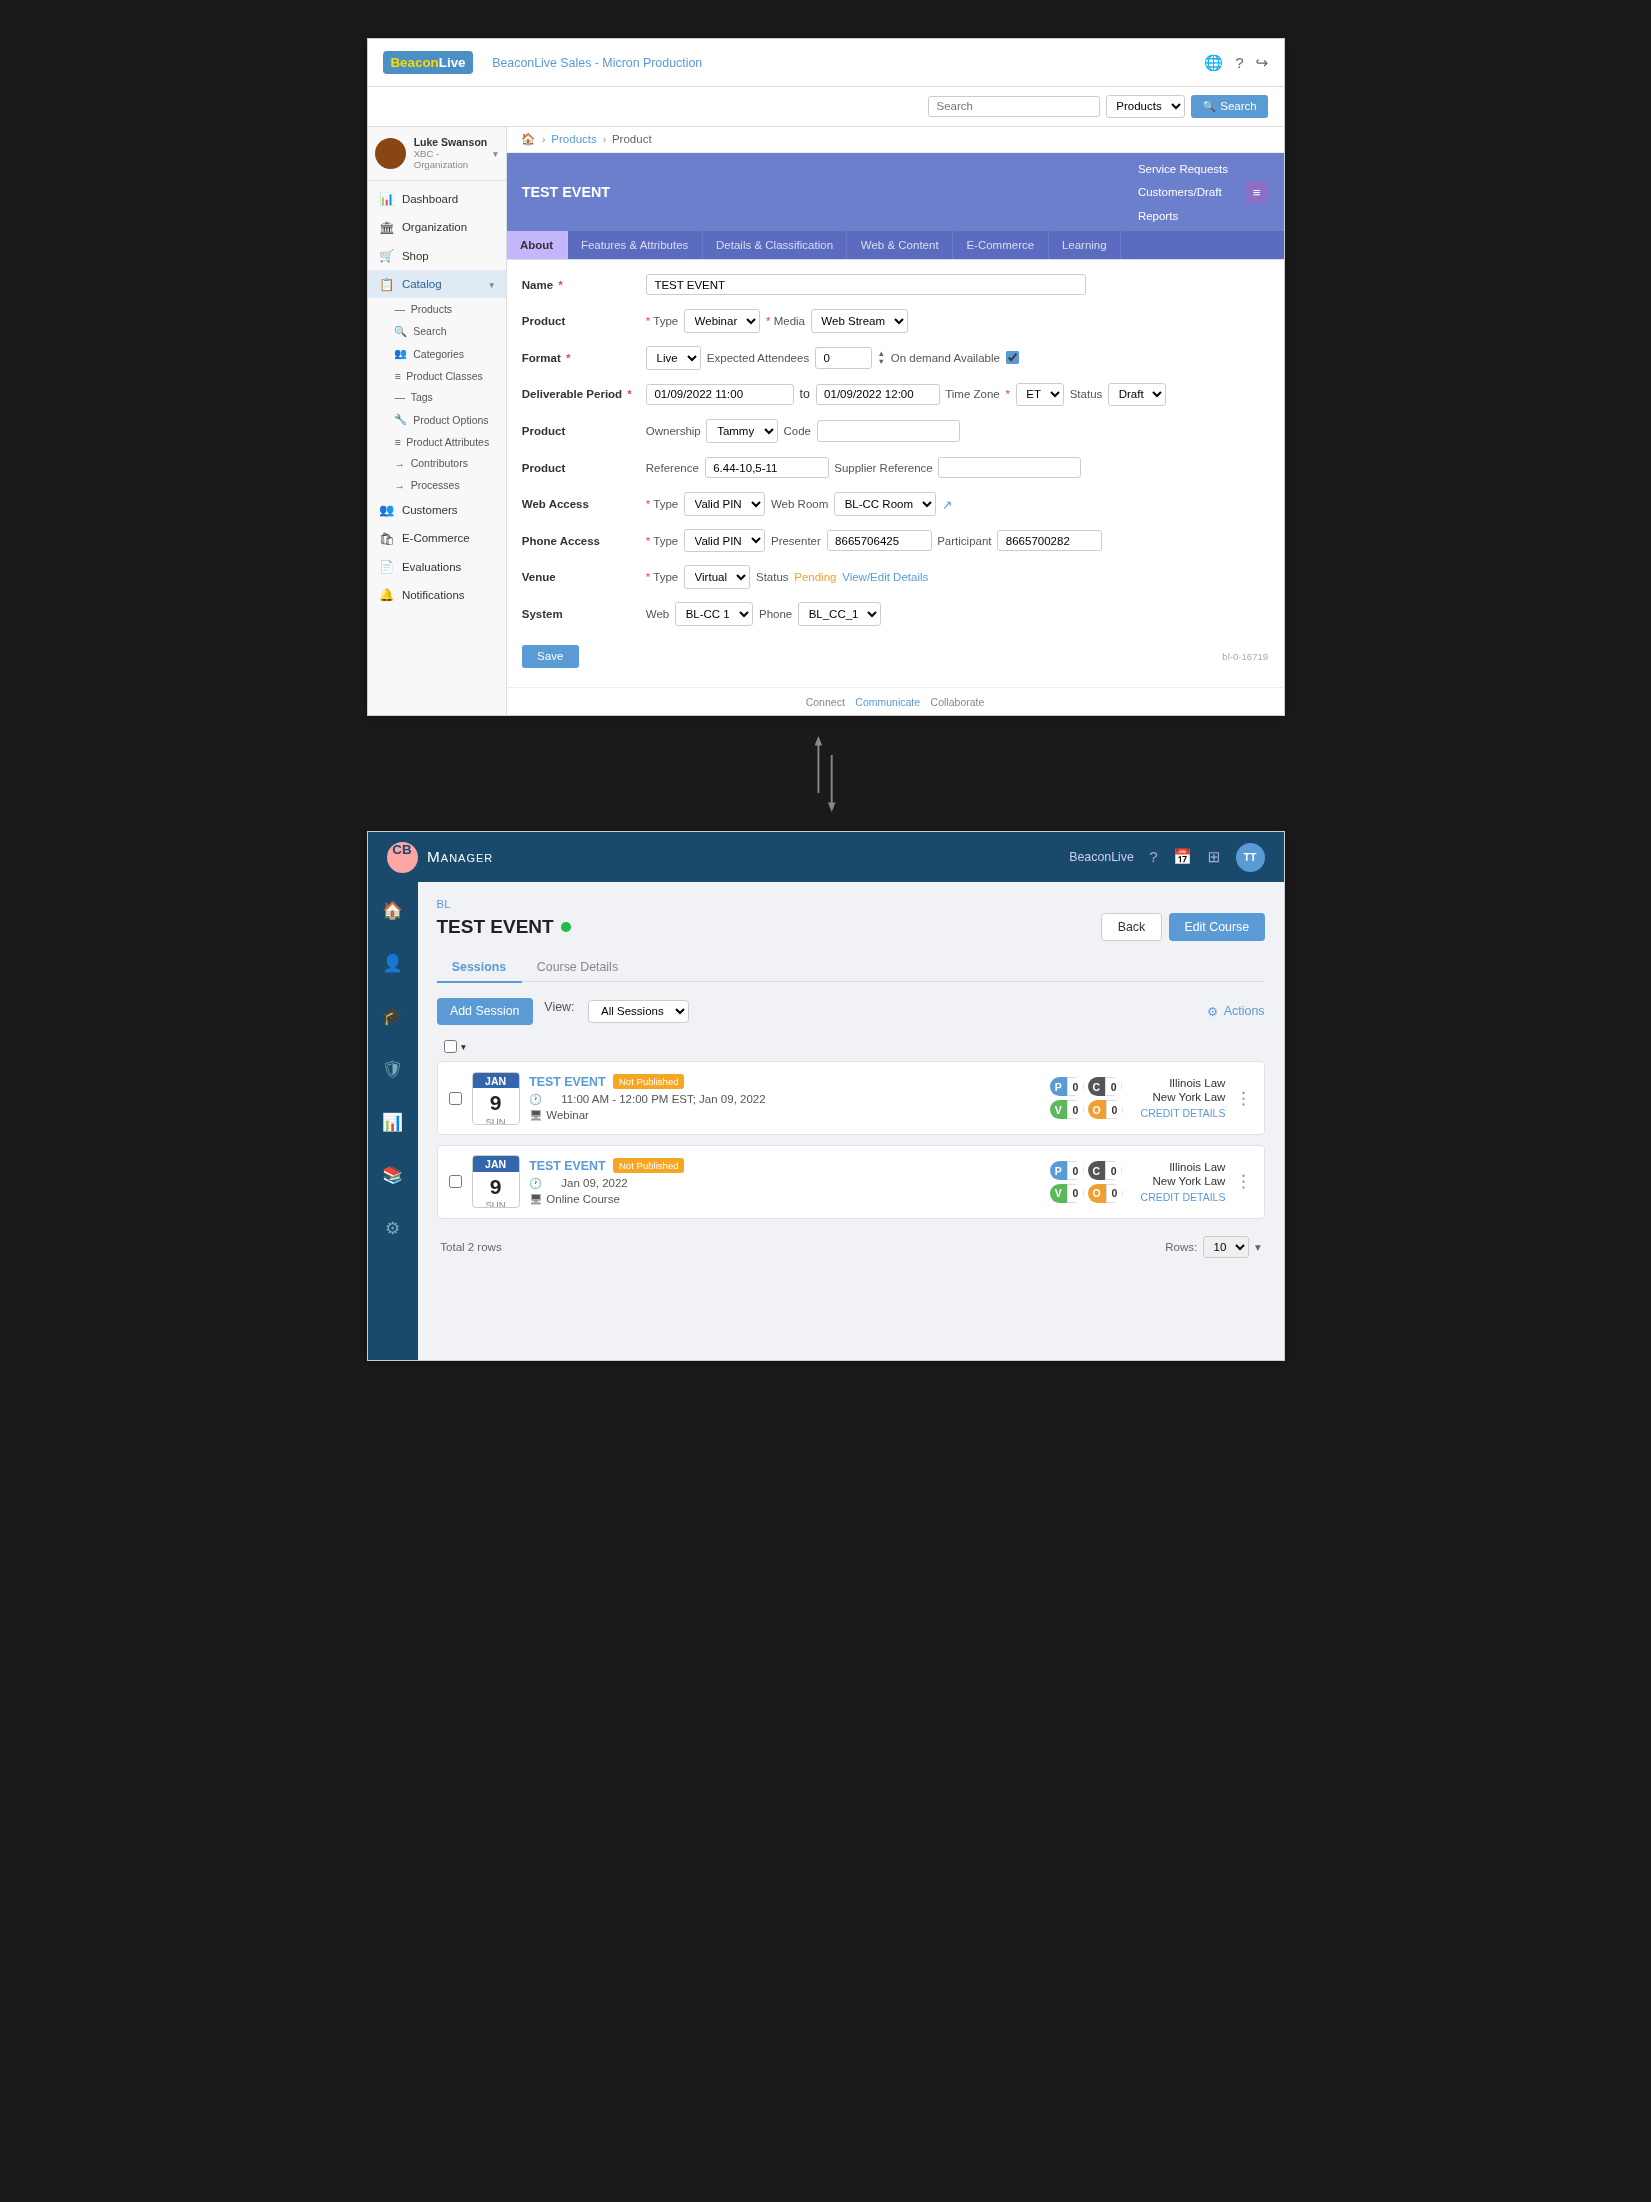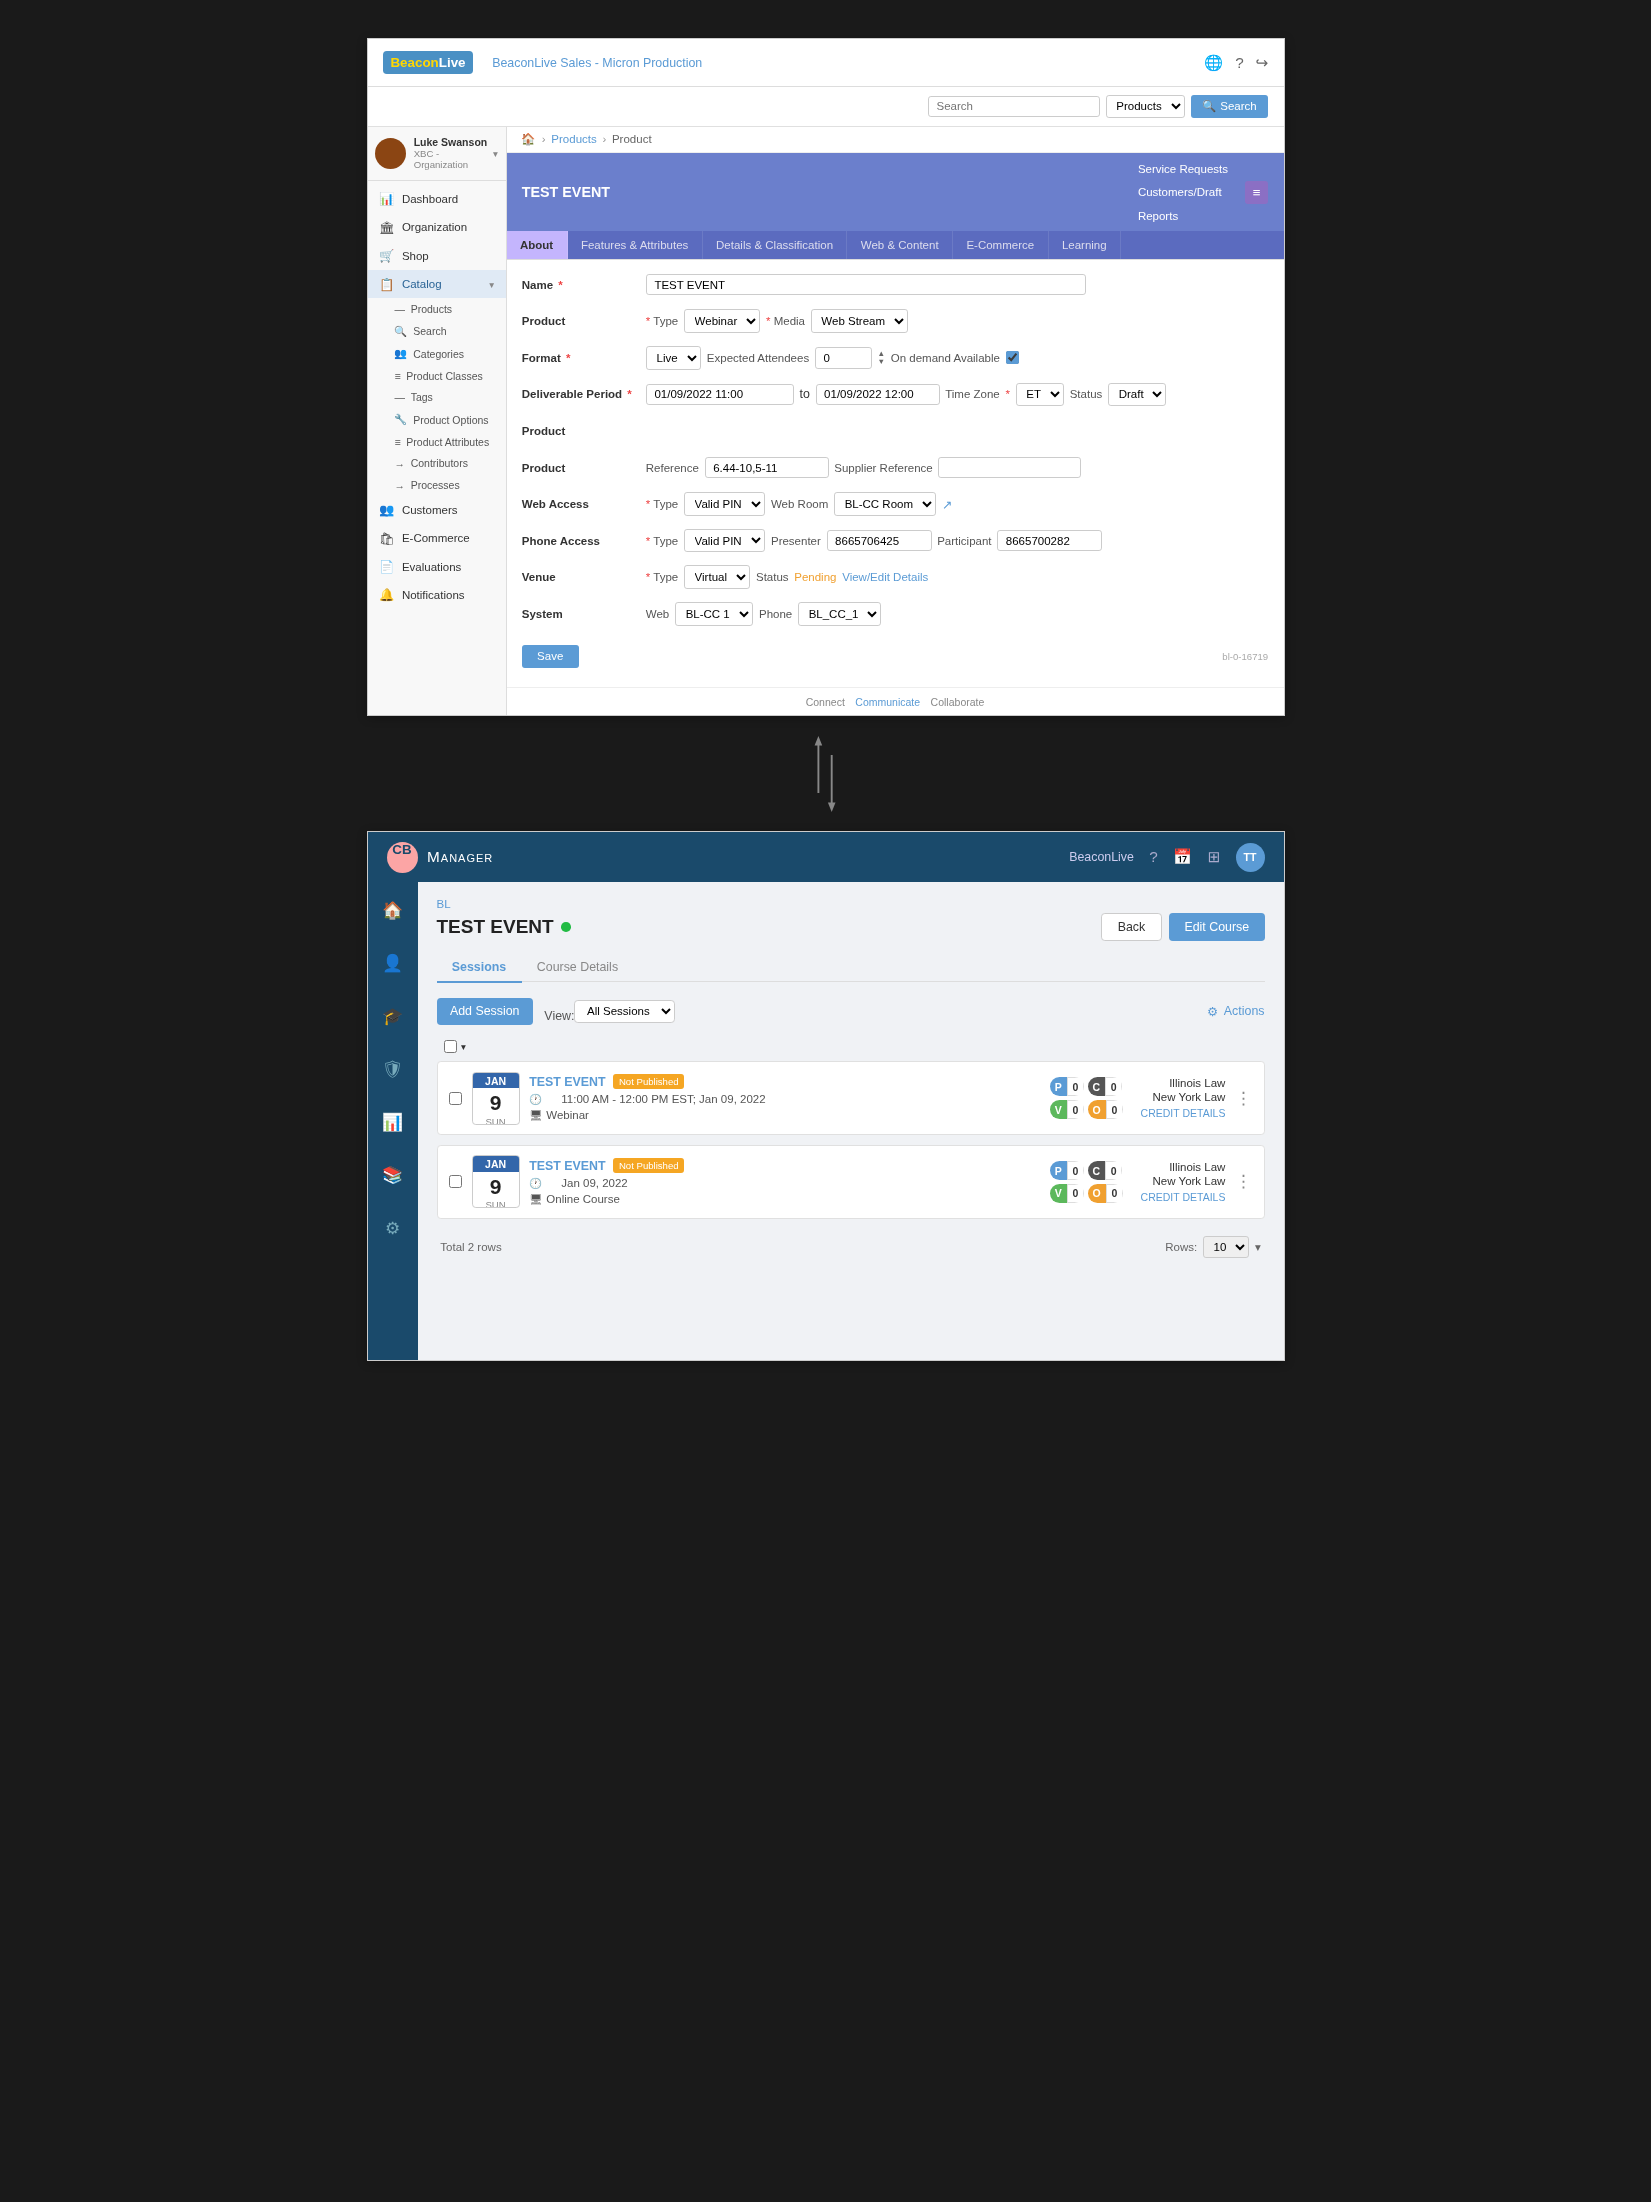--- a/index.html
+++ b/index.html
@@ -448,21 +448,21 @@
     }
     .add-session-btn {
       background: #5b9bd5;
       color: #fff;
       border: none;
       padding: 6.7px 13.4px;
       border-radius: 3.8px;
       font-size: 12.4px;
       cursor: pointer;
     }
-    .view-row { display: flex; align-items: flex-end; gap: 0; font-size: 12.4px; color: #555; }
+    .view-row { display: flex; align-items: flex-start; gap: 14px; font-size: 12.4px; color: #555; }
     .view-select {
       border: 1px solid #ccc;
       padding: 3.8px 7.6px;
       border-radius: 3.8px;
       font-size: 11.5px;
       background: #fff;
     }
     .actions-btn {
       display: flex;
       align-items: center;
@@ -843,20 +843,28 @@
             <span class="field-label-sm">Status</span>
             <select class="form-select">
               <option>Draft</option>
             </select>
           </div>
         </div>
 
         <div class="form-row">
           <div class="form-label">
             <span>Product</span>
+          </div>
+          <div class="form-field">
+            <span class="field-label-sm">Ownership</span>
+            <select class="form-select">
+              <option>Tammy</option>
+            </select>
+            <span class="field-label-sm">Code</span>
+            <input type="text" class="form-input" style="width: 143px;">
           </div>
         </div>
 
         <div class="form-row">
           <div class="form-label">
             <span>Product</span>
           </div>
           <div class="form-field">
             <span class="field-label-sm">Reference</span>
             <input type="text" class="form-input" style="width: 124px;" value="6.44-10,5-11">

